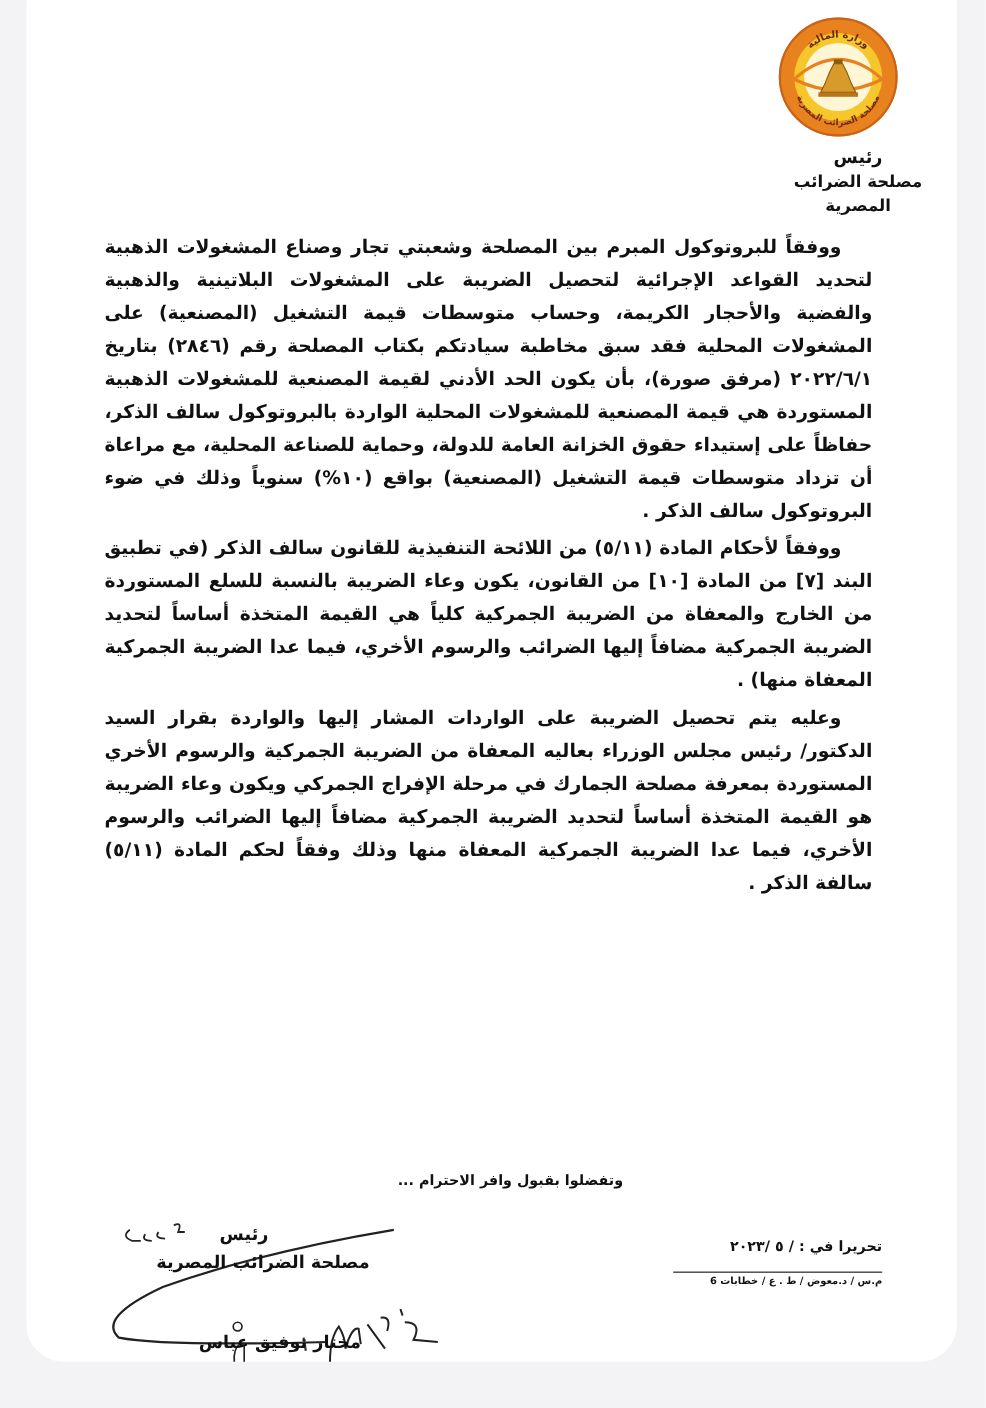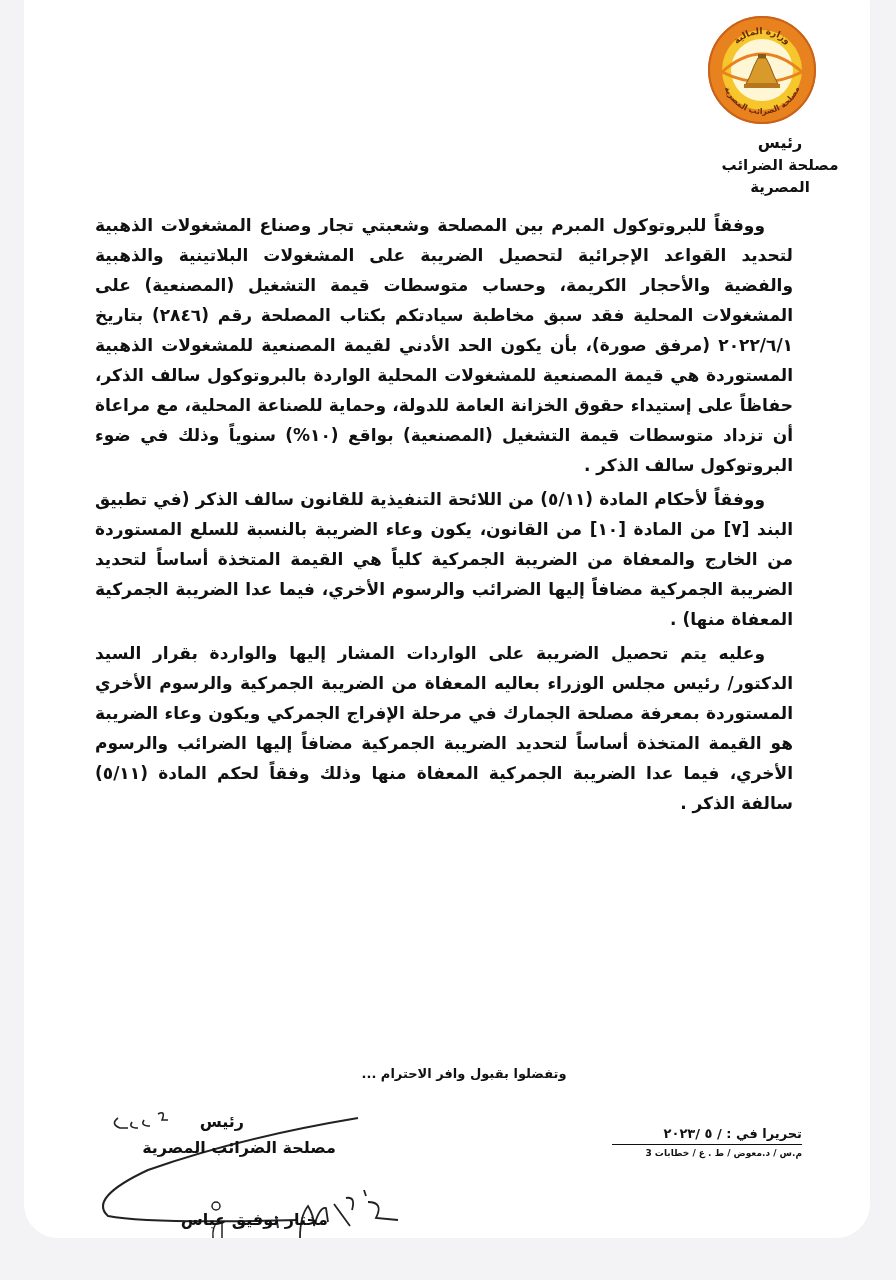--- a/index.html
+++ b/index.html
@@ -101,21 +101,21 @@
       left: 612px;
       top: 1126px;
       width: 190px;
       direction: rtl;
       text-align: right;
     }
     .date-line {
       font-size: 13px;
       font-weight: bold;
       border-bottom: 1.5px solid #111;
-      padding-bottom: 3px;
+      padding-bottom: 15px;
       white-space: nowrap;
     }
     .ref-line {
       font-size: 9px;
       font-weight: bold;
       margin-top: 3px;
       white-space: nowrap;
     }
   </style>
 </head>
@@ -167,14 +167,14 @@
 </svg>
 
 <div class="signature-block">
   <span class="sig-role">رئيس</span>
   <span class="sig-org">مصلحة الضرائب المصرية</span>
   <span class="sig-name">مختار توفيق عباس</span>
 </div>
 
 <div class="date-block">
   <div class="date-line">تحريرا في :   /  ٥ /٢٠٢٣</div>
-  <div class="ref-line">م.س / د.معوض / ط . ع /   خطابات 3</div>
+  <div class="ref-line">م.س / د.معوض / ط . ع /   خطابات 6</div>
 </div>
 
 </body></html>

